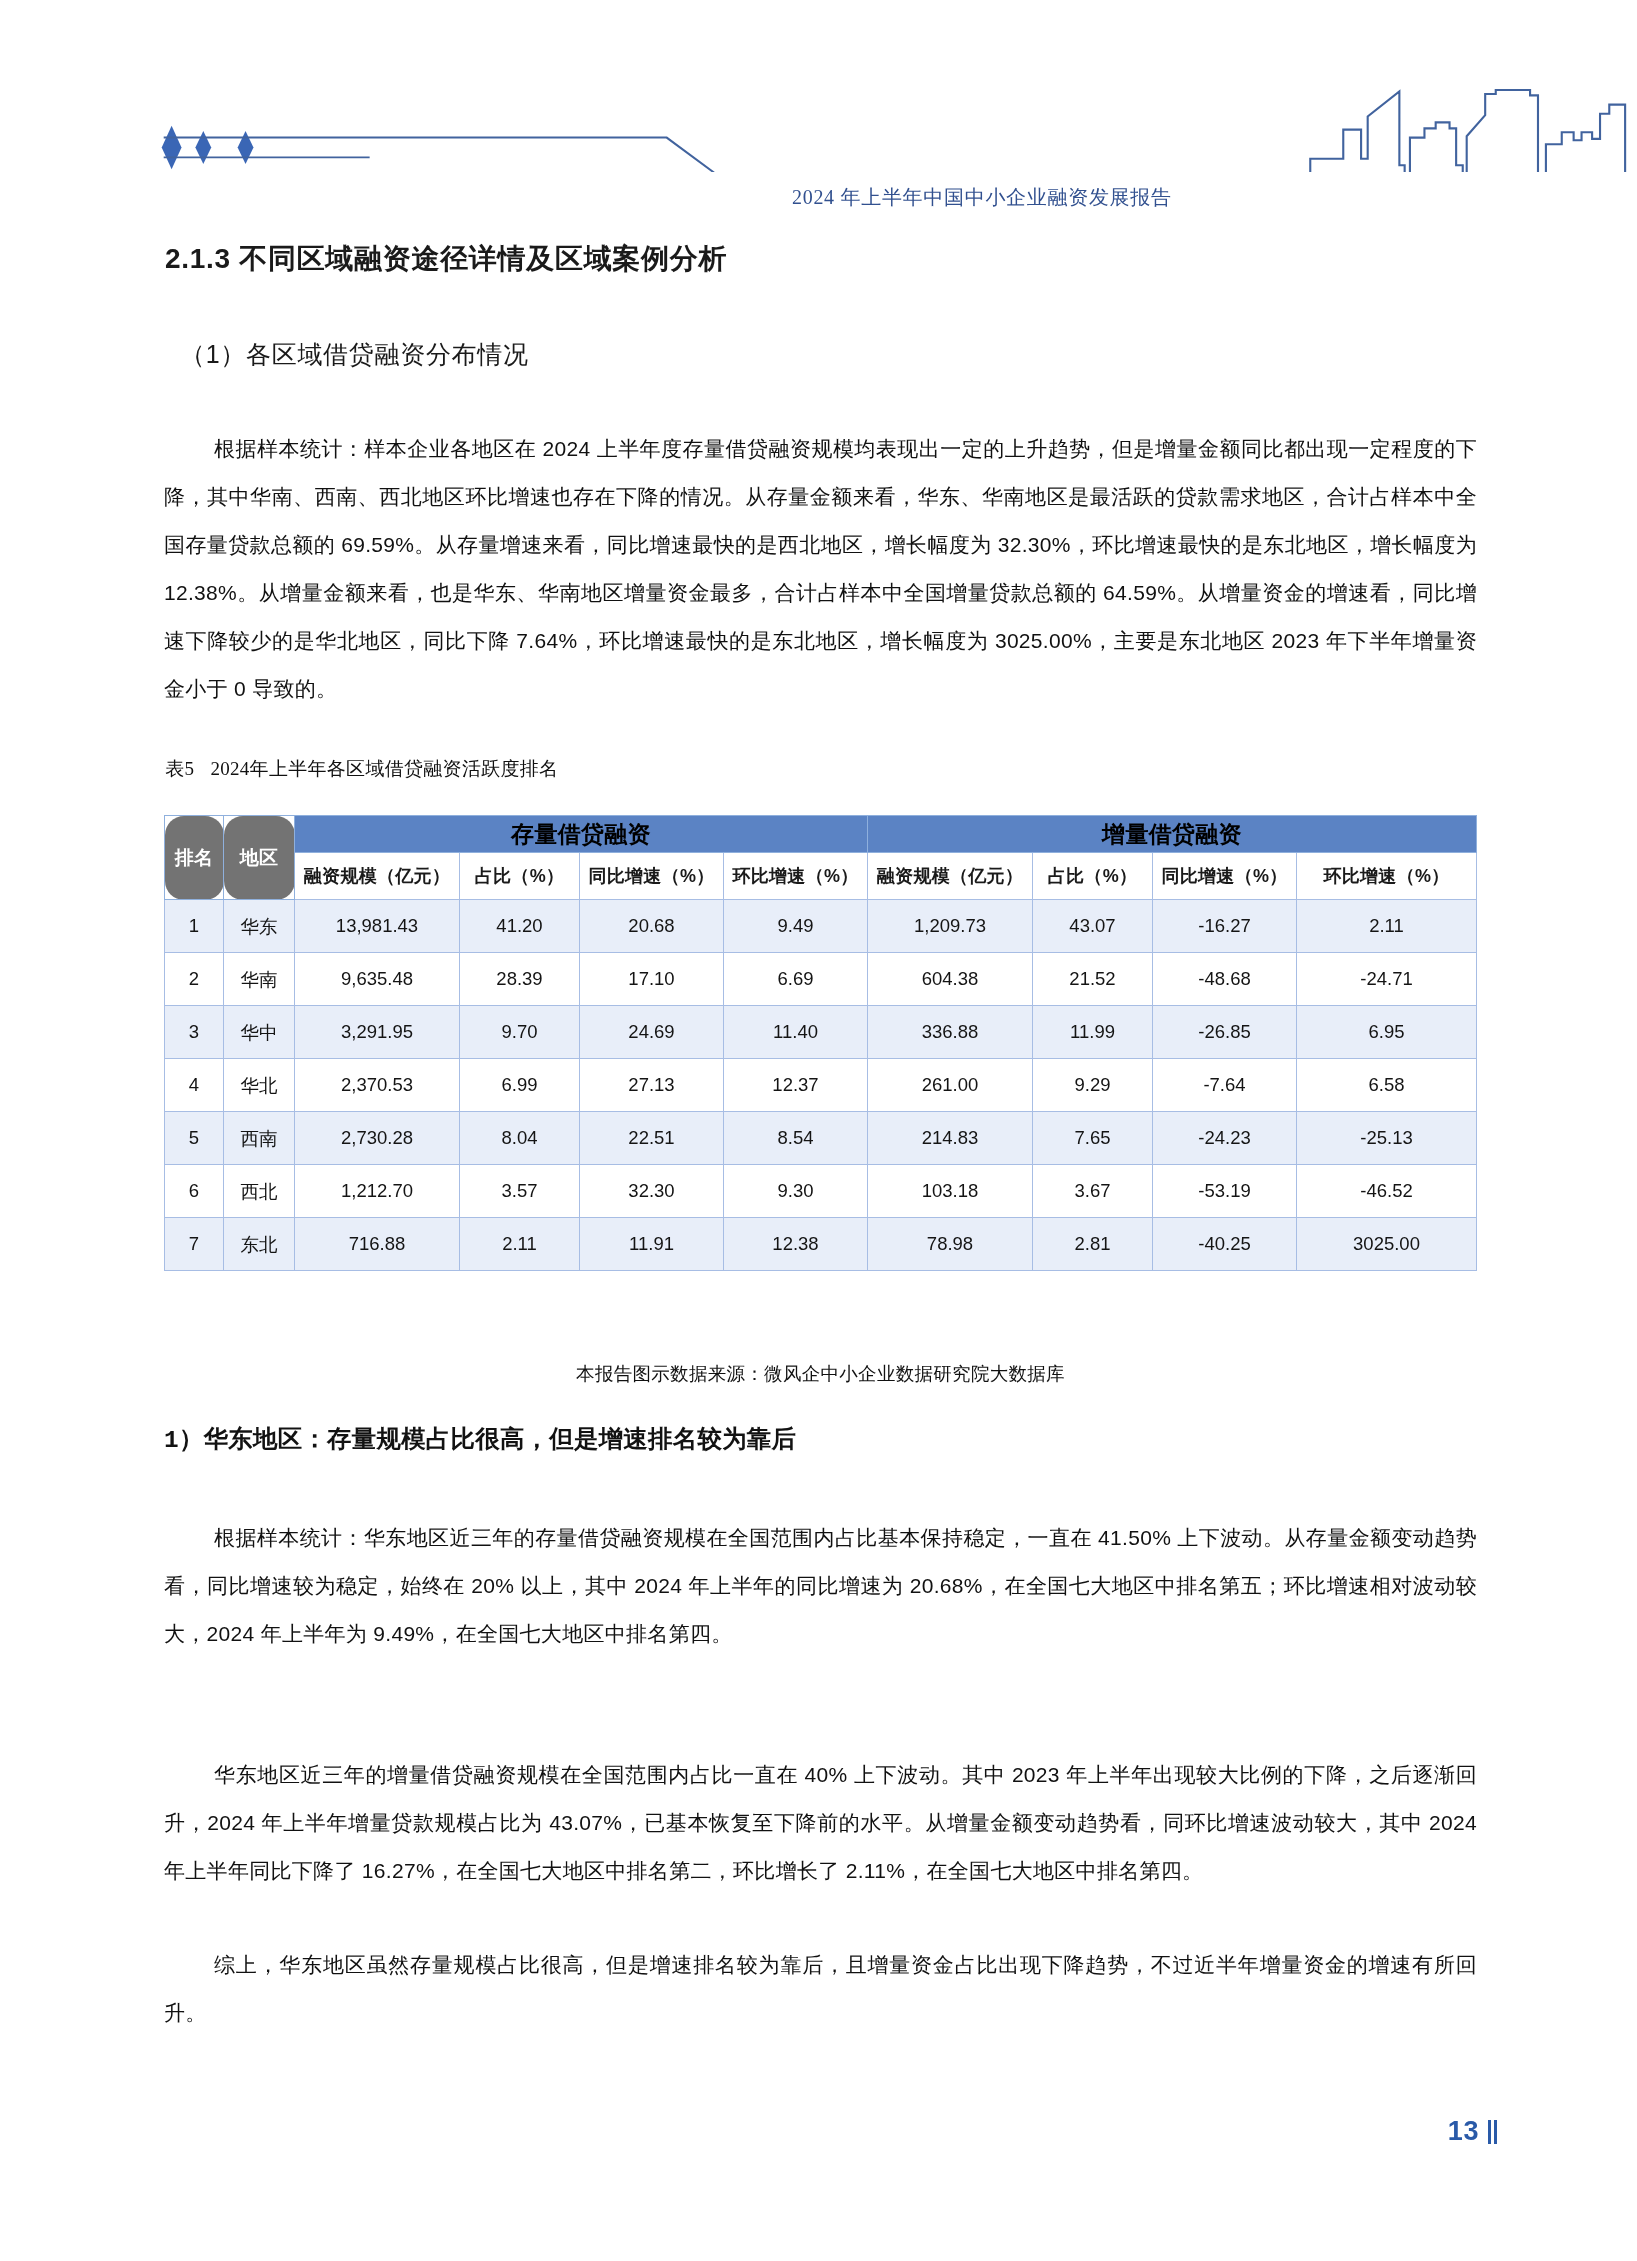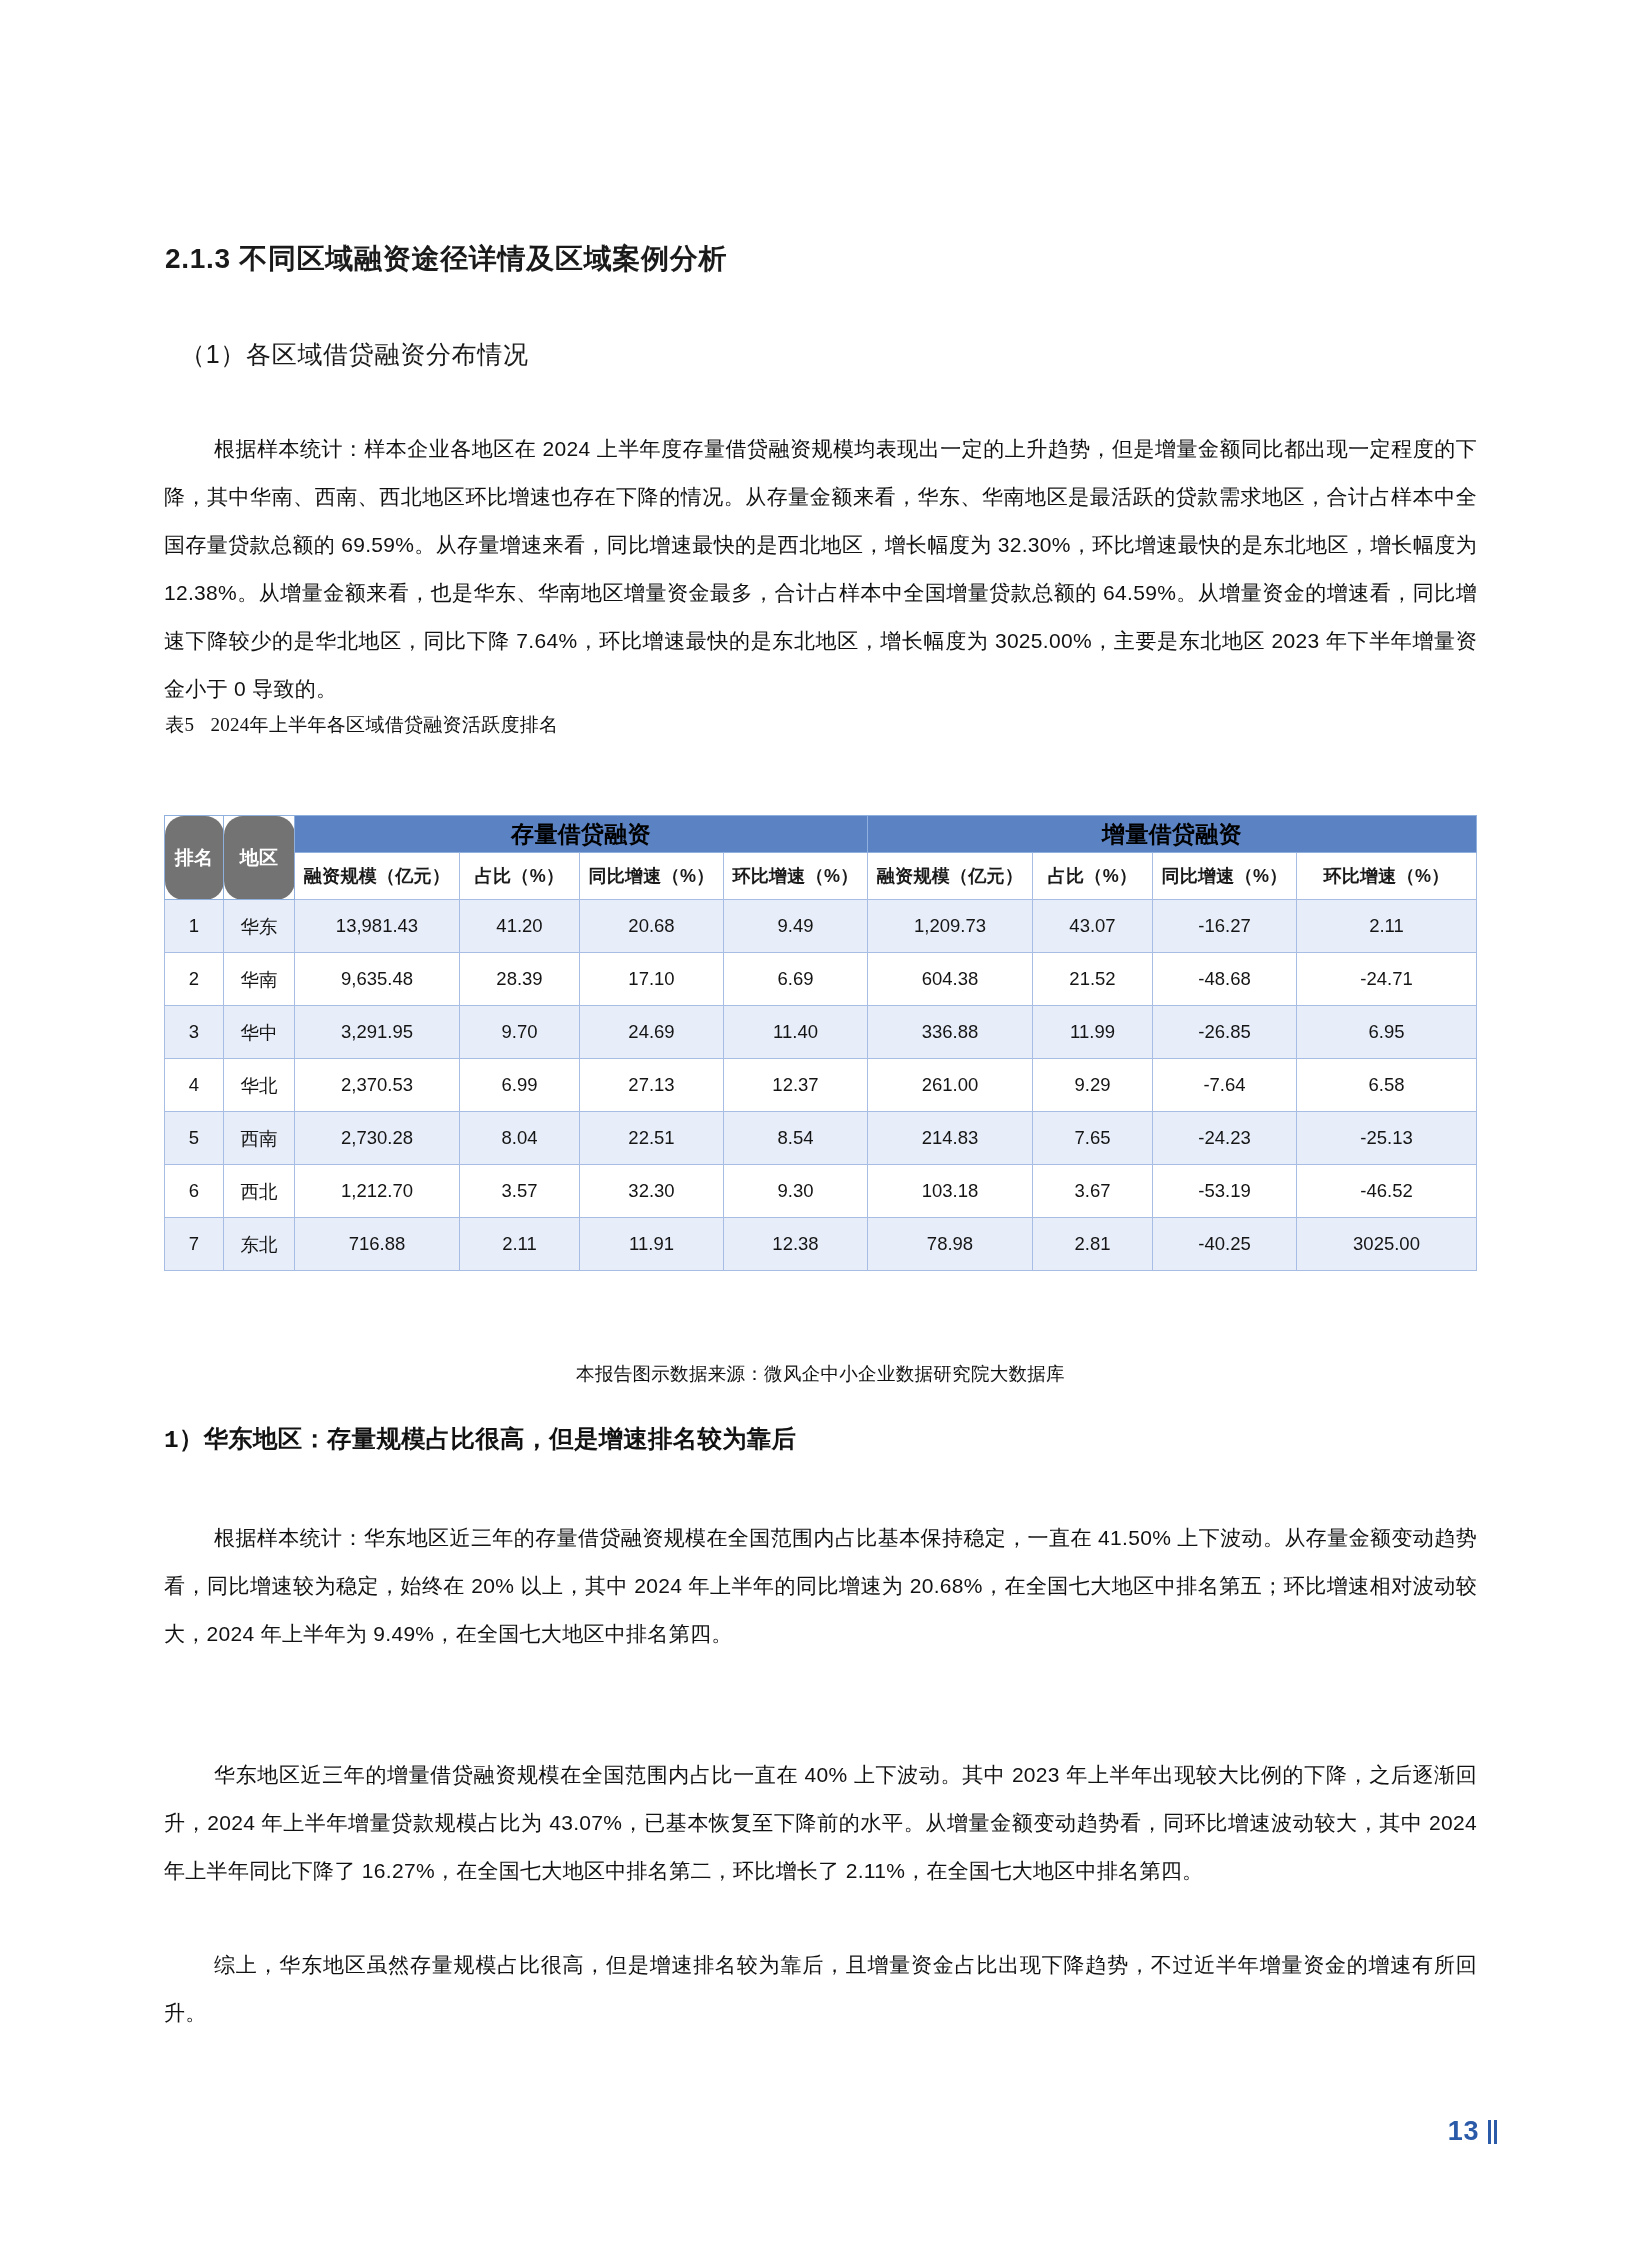--- a/index.html
+++ b/index.html
@@ -87,21 +87,21 @@
     letter-spacing: 0.3px;
   }
 
   #para-intro { top: 404px; }
   #para-hd-1 { top: 1493px; }
   #para-hd-2 { top: 1730px; }
   #para-hd-3 { top: 1920px; }
 
   .table-caption {
     position: absolute;
-    top: 712px;
+    top: 756px;
     left: 1.3px;
     font-family: "Liberation Serif", "DejaVu Serif", serif;
     font-size: 19px;
     color: #111111;
     letter-spacing: 0.3px;
     white-space: nowrap;
   }
   .table-caption .cap-gap { display: inline-block; width: 16px; }
 
   
@@ -204,20 +204,90 @@
     background: #2a5aa8;
     margin-left: 2.6px;
     vertical-align: middle;
   }
 </style>
 </head>
 <body>
 
 <div class="page">
 
+  <div class="page-header">
+    <svg class="header-svg" width="1637" height="86" viewBox="0 0 2480 130" xmlns="http://www.w3.org/2000/svg">
+
+      <g fill="#3a66b5">
+        <path d="M260 60 L275 93 L260 126 L245 93 Z"></path>
+        <path d="M308 68 L320 93 L308 118 L296 93 Z"></path>
+        <path d="M372 68 L384 93 L372 118 L360 93 Z"></path>
+      </g>
+
+      <g stroke="#41639e" stroke-width="3" fill="none">
+        <path d="M248 78 L 1010 78 L 1110 152 L 1985 152"></path>
+        <path d="M248 108 L 560 108" stroke-width="3"></path>
+        <path d="M1120 158 L 1985 158" stroke-width="2" opacity="0.65"></path>
+      </g>
+
+      <g stroke="#41639e" stroke-width="3.2" fill="none">
+        <path d="M1985 152
+                 L1985 110
+                 L2035 110
+                 L2035 66
+                 L2062 66
+                 L2062 110
+                 L2072 110
+                 L2072 46
+                 L2120 8
+                 L2120 120
+                 L2128 120
+                 L2128 152
+                 L2136 152
+                 L2136 78
+                 L2158 78
+                 L2158 64
+                 L2175 64
+                 L2175 55
+                 L2196 55
+                 L2196 64
+                 L2206 64
+                 L2206 120
+                 L2216 120
+                 L2216 152
+                 L2222 152
+                 L2222 76
+                 L2250 44
+                 L2250 12
+                 L2266 12
+                 L2266 6
+                 L2318 6
+                 L2318 14
+                 L2330 14
+                 L2330 152
+                 L2342 152
+                 L2342 88
+                 L2366 88
+                 L2366 70
+                 L2384 70
+                 L2384 82
+                 L2396 82
+                 L2396 70
+                 L2412 70
+                 L2412 80
+                 L2424 80
+                 L2424 42
+                 L2438 42
+                 L2438 28
+                 L2462 28
+                 L2462 152"></path>
+      </g>
+    </svg>
+    <div class="header-title">2024 年上半年中国中小企业融资发展报告</div>
+  </div>
 
   <div class="content">
 
     <h2 class="sec-title">2.1.3 不同区域融资途径详情及区域案例分析</h2>
 
     <h3 class="sub-title">（1）各区域借贷融资分布情况</h3>
 
     <p class="para" id="para-intro">根据样本统计：样本企业各地区在 2024 上半年度存量借贷融资规模均表现出一定的上升趋势，但是增量金额同比都出现一定程度的下降，其中华南、西南、西北地区环比增速也存在下降的情况。从存量金额来看，华东、华南地区是最活跃的贷款需求地区，合计占样本中全国存量贷款总额的 69.59%。从存量增速来看，同比增速最快的是西北地区，增长幅度为 32.30%，环比增速最快的是东北地区，增长幅度为 12.38%。从增量金额来看，也是华东、华南地区增量资金最多，合计占样本中全国增量贷款总额的 64.59%。从增量资金的增速看，同比增速下降较少的是华北地区，同比下降 7.64%，环比增速最快的是东北地区，增长幅度为 3025.00%，主要是东北地区 2023 年下半年增量资金小于 0 导致的。</p>
 
     <div class="table-caption">

